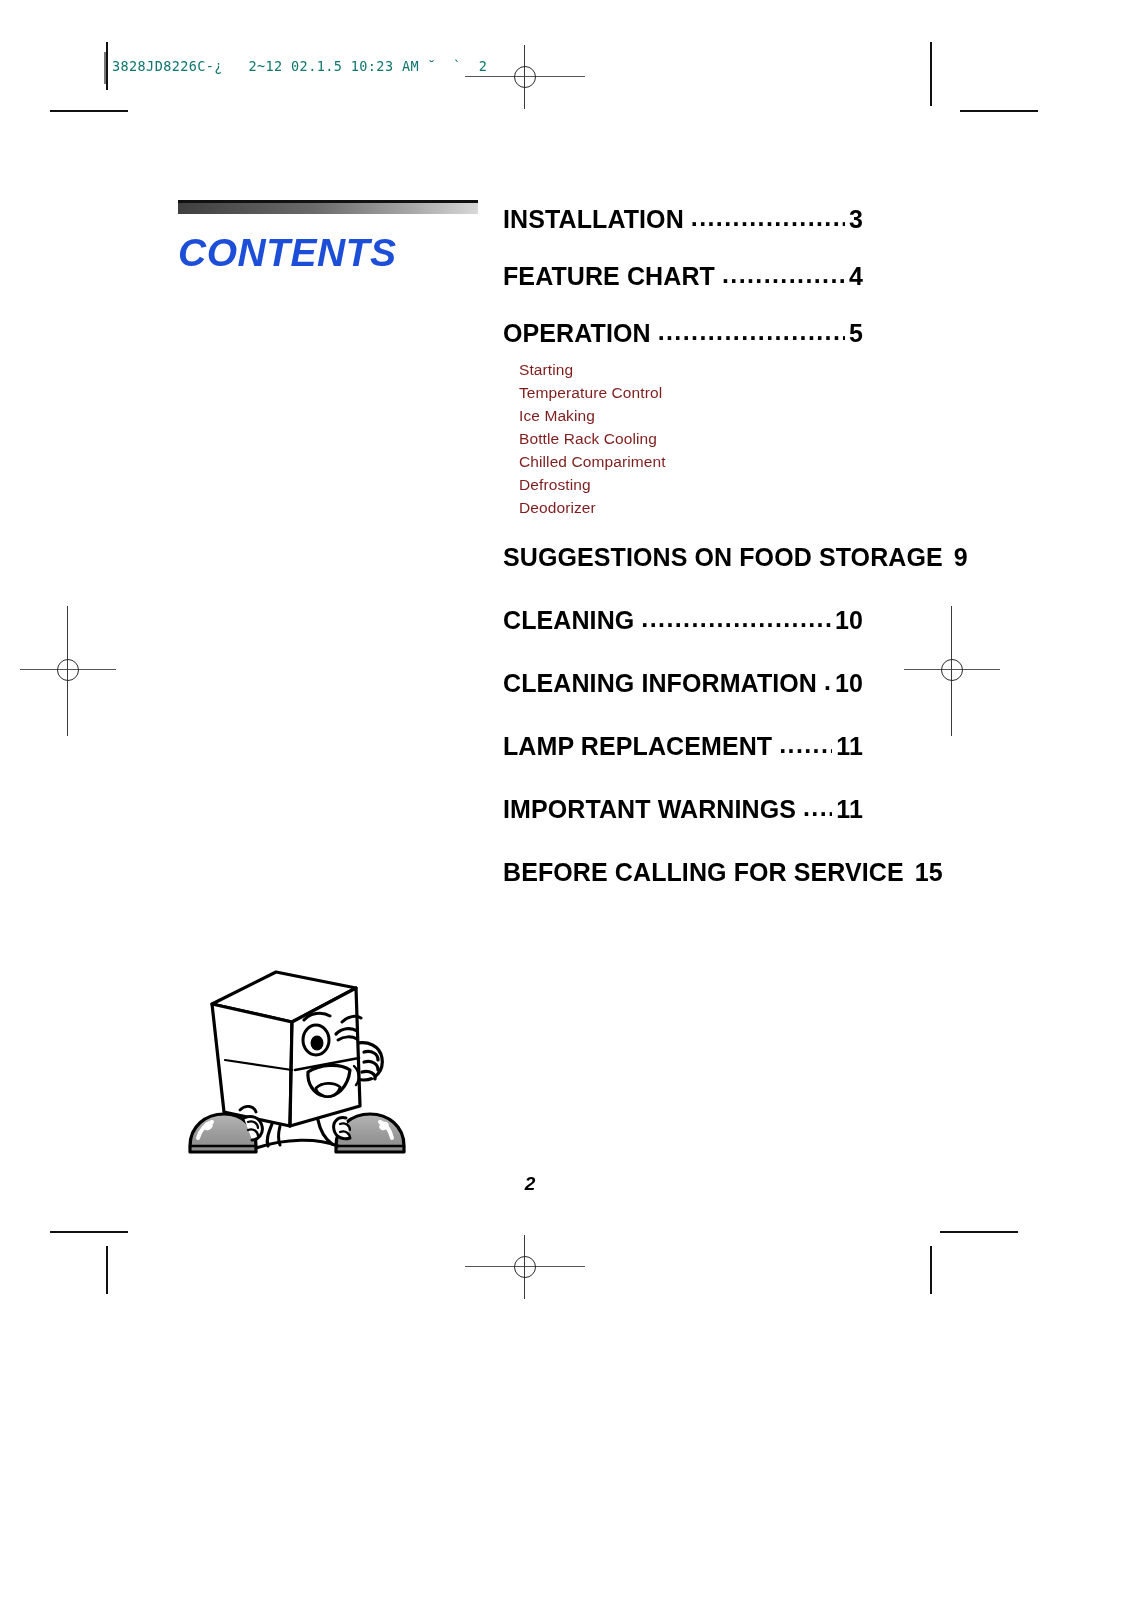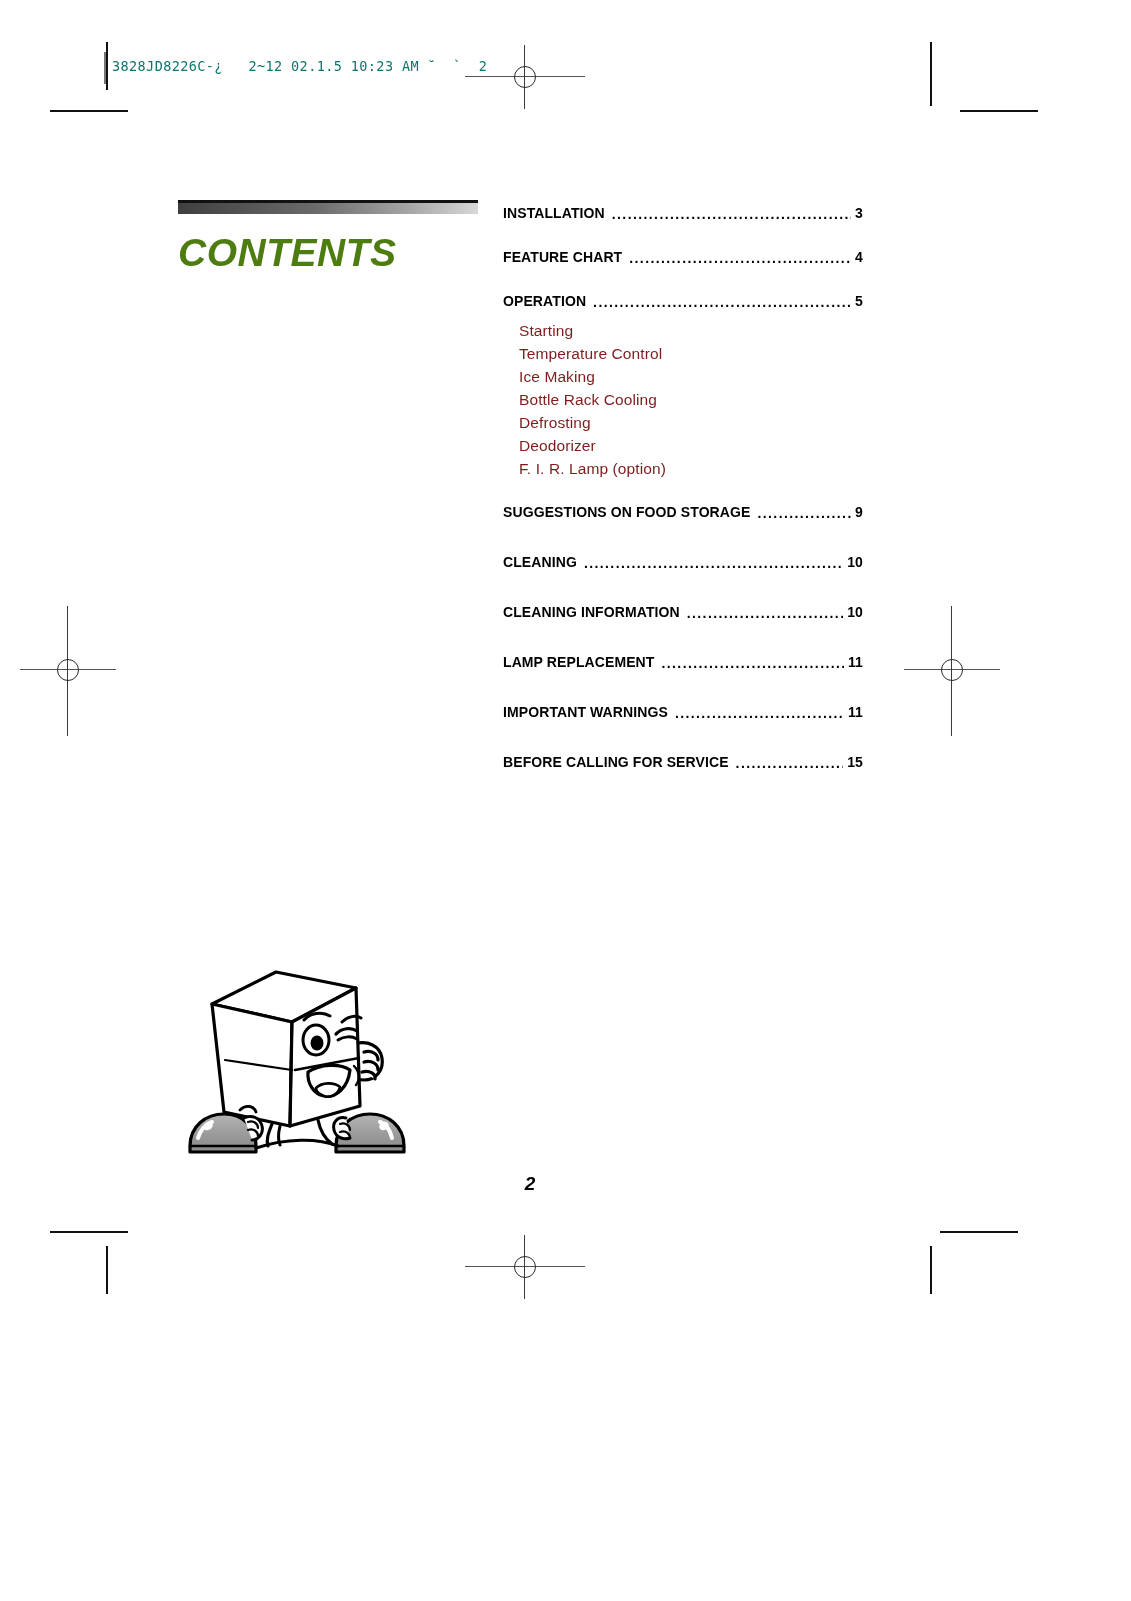--- a/index.html
+++ b/index.html
@@ -105,35 +105,35 @@
     height: 11px;
     border-top: 3px solid #111;
     background: linear-gradient(to right, #3f3f3f 0%, #6a6a6a 45%, #a8a8a8 78%, #d8d8d8 100%);
   }
   .contents-title {
     margin-top: 17px;
     font-size: 39px;
     font-weight: bold;
     font-style: italic;
     letter-spacing: 0.5px;
-    color: #4d7c0f;
+    color: #1d4ed8;
     white-space: nowrap;
   }
 
   
   .toc {
     position: absolute;
     left: 503px;
     top: 205px;
     width: 360px;
   }
   .toc-entry {
     display: flex;
-    align-items: flex-end;
-    font-size: 14px;
+    align-items: flex-start;
+    font-size: 25px;
     font-weight: bold;
     letter-spacing: 0.1px;
     white-space: nowrap;
     margin-bottom: 28px;
   }
   .toc-entry .label { flex: 0 0 auto; }
   .toc-entry .leader {
     flex: 1 1 auto;
     overflow: hidden;
     margin: 0 4px 0 7px;
@@ -256,23 +256,23 @@
         <span class="label">OPERATION</span>
         <span class="leader">............................................................</span>
         <span class="pageno">5</span>
       </div>
 
       <ul class="sublist">
         <li>Starting</li>
         <li>Temperature Control</li>
         <li>Ice Making</li>
         <li>Bottle Rack Cooling</li>
+        <li>Chilled Compariment</li>
         <li>Defrosting</li>
         <li>Deodorizer</li>
-        <li>F. I. R. Lamp (option)</li>
       </ul>
 
       <div class="sub-gap"></div>
 
       <div class="toc-entry gap-lg">
         <span class="label">SUGGESTIONS ON FOOD STORAGE</span>
         <span class="leader">............................................................</span>
         <span class="pageno">9</span>
       </div>
 

